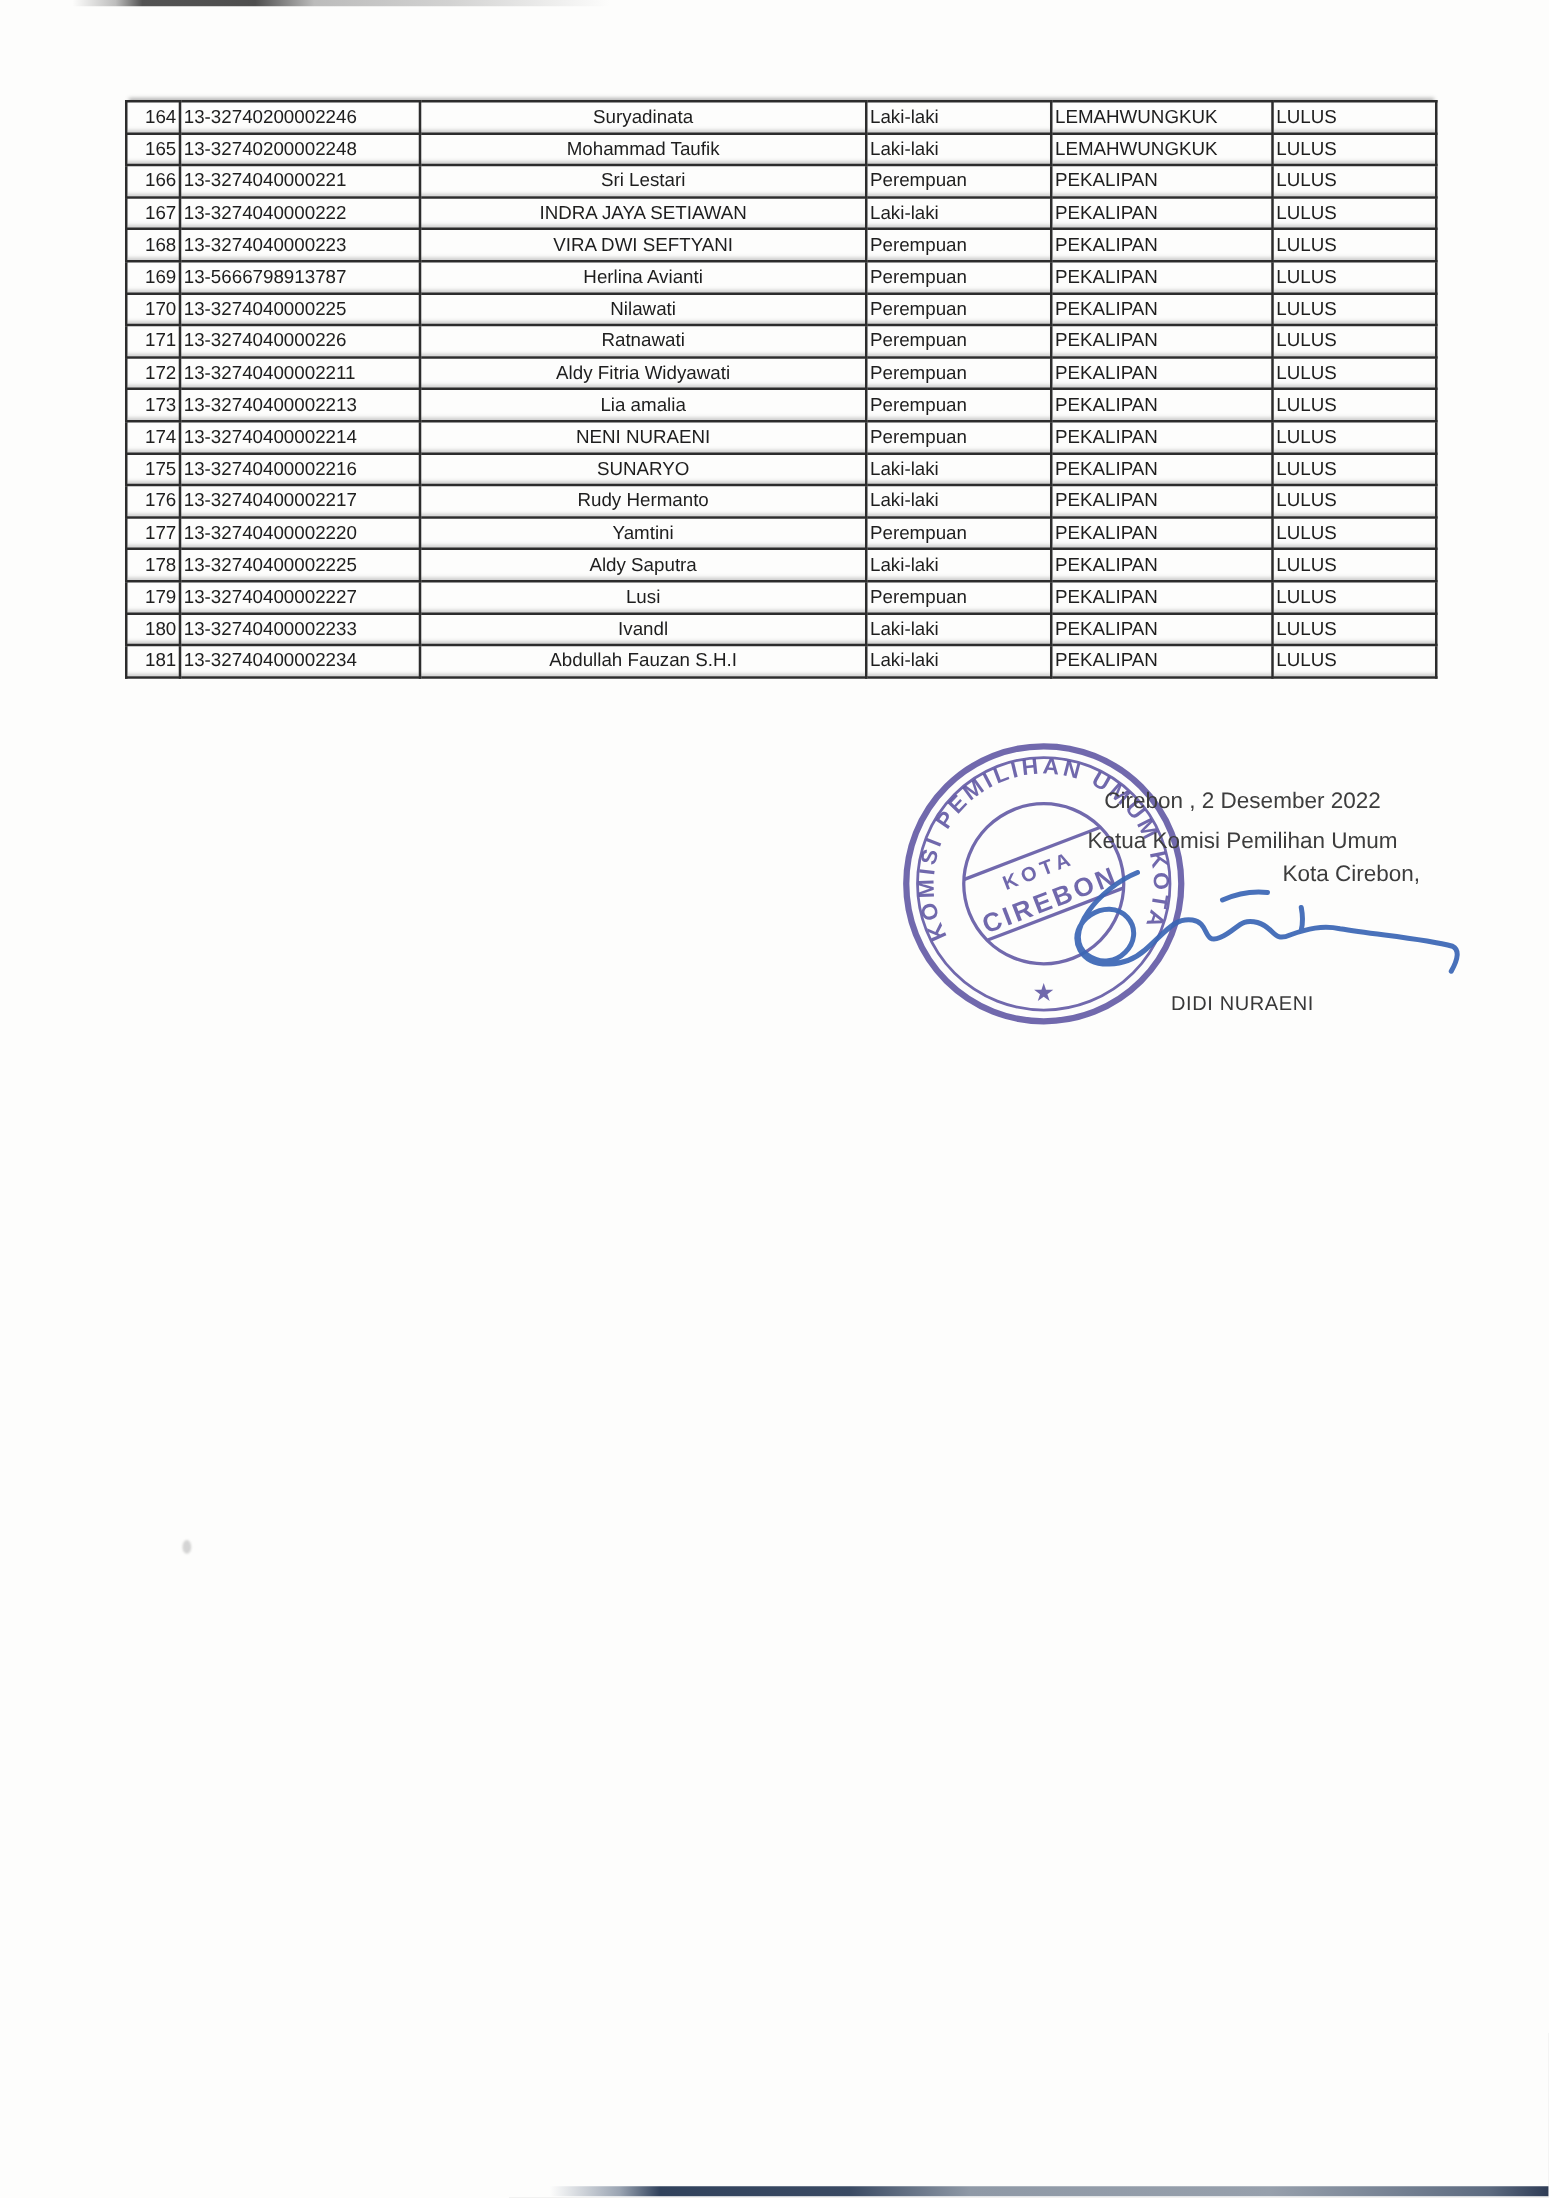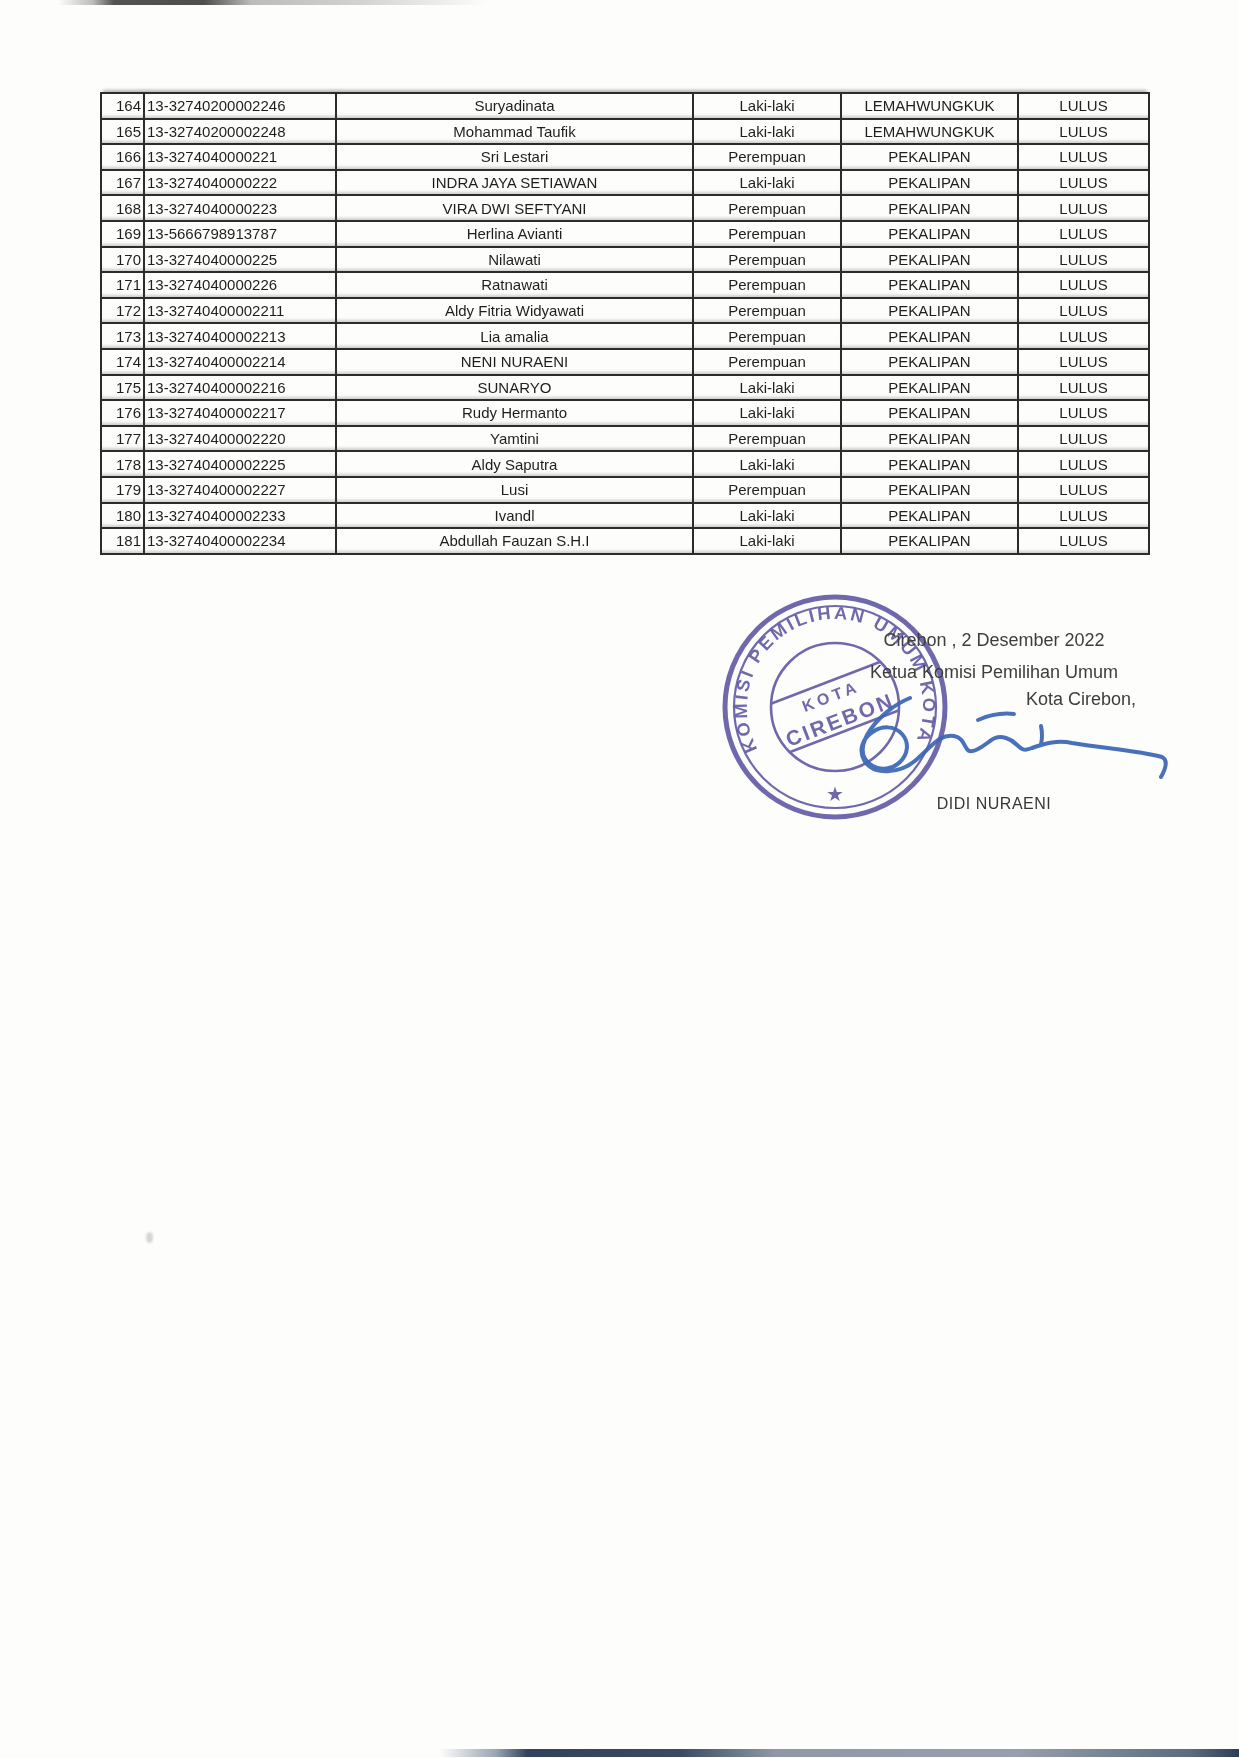--- a/index.html
+++ b/index.html
@@ -14,34 +14,34 @@
   }
   .artifact-bottom{
     position:absolute;left:440px;top:1749px;width:799px;height:8px;
     background:linear-gradient(to right,rgba(150,158,170,0) 0%,#9aa4b2 7%,#31425c 11%,#3a4a63 30%,#8f99a6 42%,#97a0ac 72%,#5d6b80 94%,#2e3c55 100%);
   }
   .margin-smudge{
     position:absolute;left:146px;top:1232px;width:7px;height:11px;border-radius:50%;
     background:rgba(120,120,120,.30);filter:blur(1px);
   }
   
-  .results-wrap{position:absolute;left:100px;top:92px;width:1048px;}
+  .results-wrap{position:absolute;left:100px;top:80px;width:1048px;}
   table.results{
     border-collapse:collapse;table-layout:fixed;width:1048px;
     box-shadow:0 -5px 3px -3px rgba(90,90,90,.45);
   }
   table.results td{
     border:2px solid #2c2c2c;height:23.6px;font-size:15px;color:#1e1e1e;
     white-space:nowrap;overflow:hidden;padding:0 2px;
     box-shadow:inset 0 -4px 3px -2px rgba(100,100,100,.30);
   }
   td.c-no{text-align:right;padding-right:5px;}
   td.c-id{text-align:left;}
   td.c-name{text-align:center;padding-left:7px;}
-  td.c-gender,td.c-district,td.c-status{text-align:center;}
+  td.c-gender,td.c-district,td.c-status{}
   
   .sig-text{
     position:absolute;left:852px;top:630px;width:284px;text-align:center;
     font-size:18px;color:#3d3d3d;line-height:20px;
   }
   .sig-text .line2{margin-top:12px;}
   .sig-text .line3{margin-top:7px;text-align:right;}
   .signer-name{
     position:absolute;left:852px;top:795px;width:284px;text-align:center;
     font-size:16px;color:#383838;letter-spacing:.5px;

